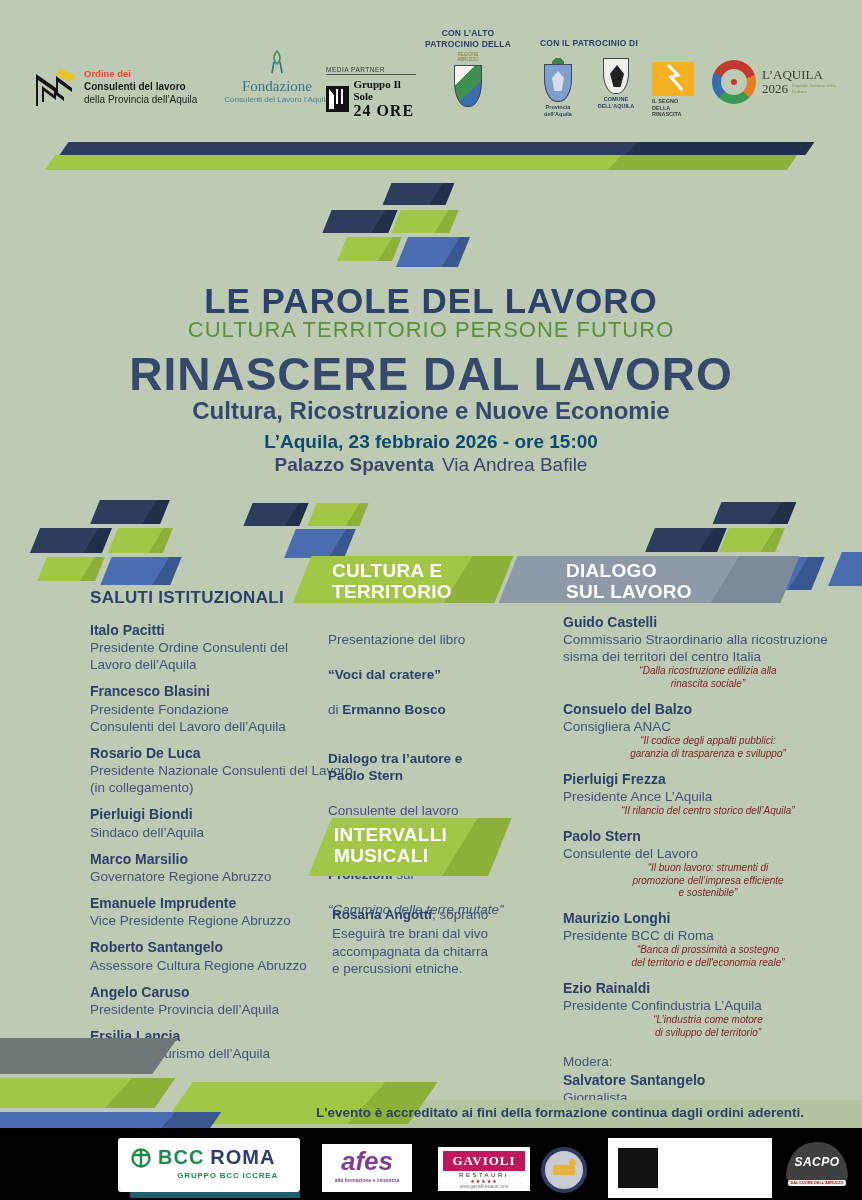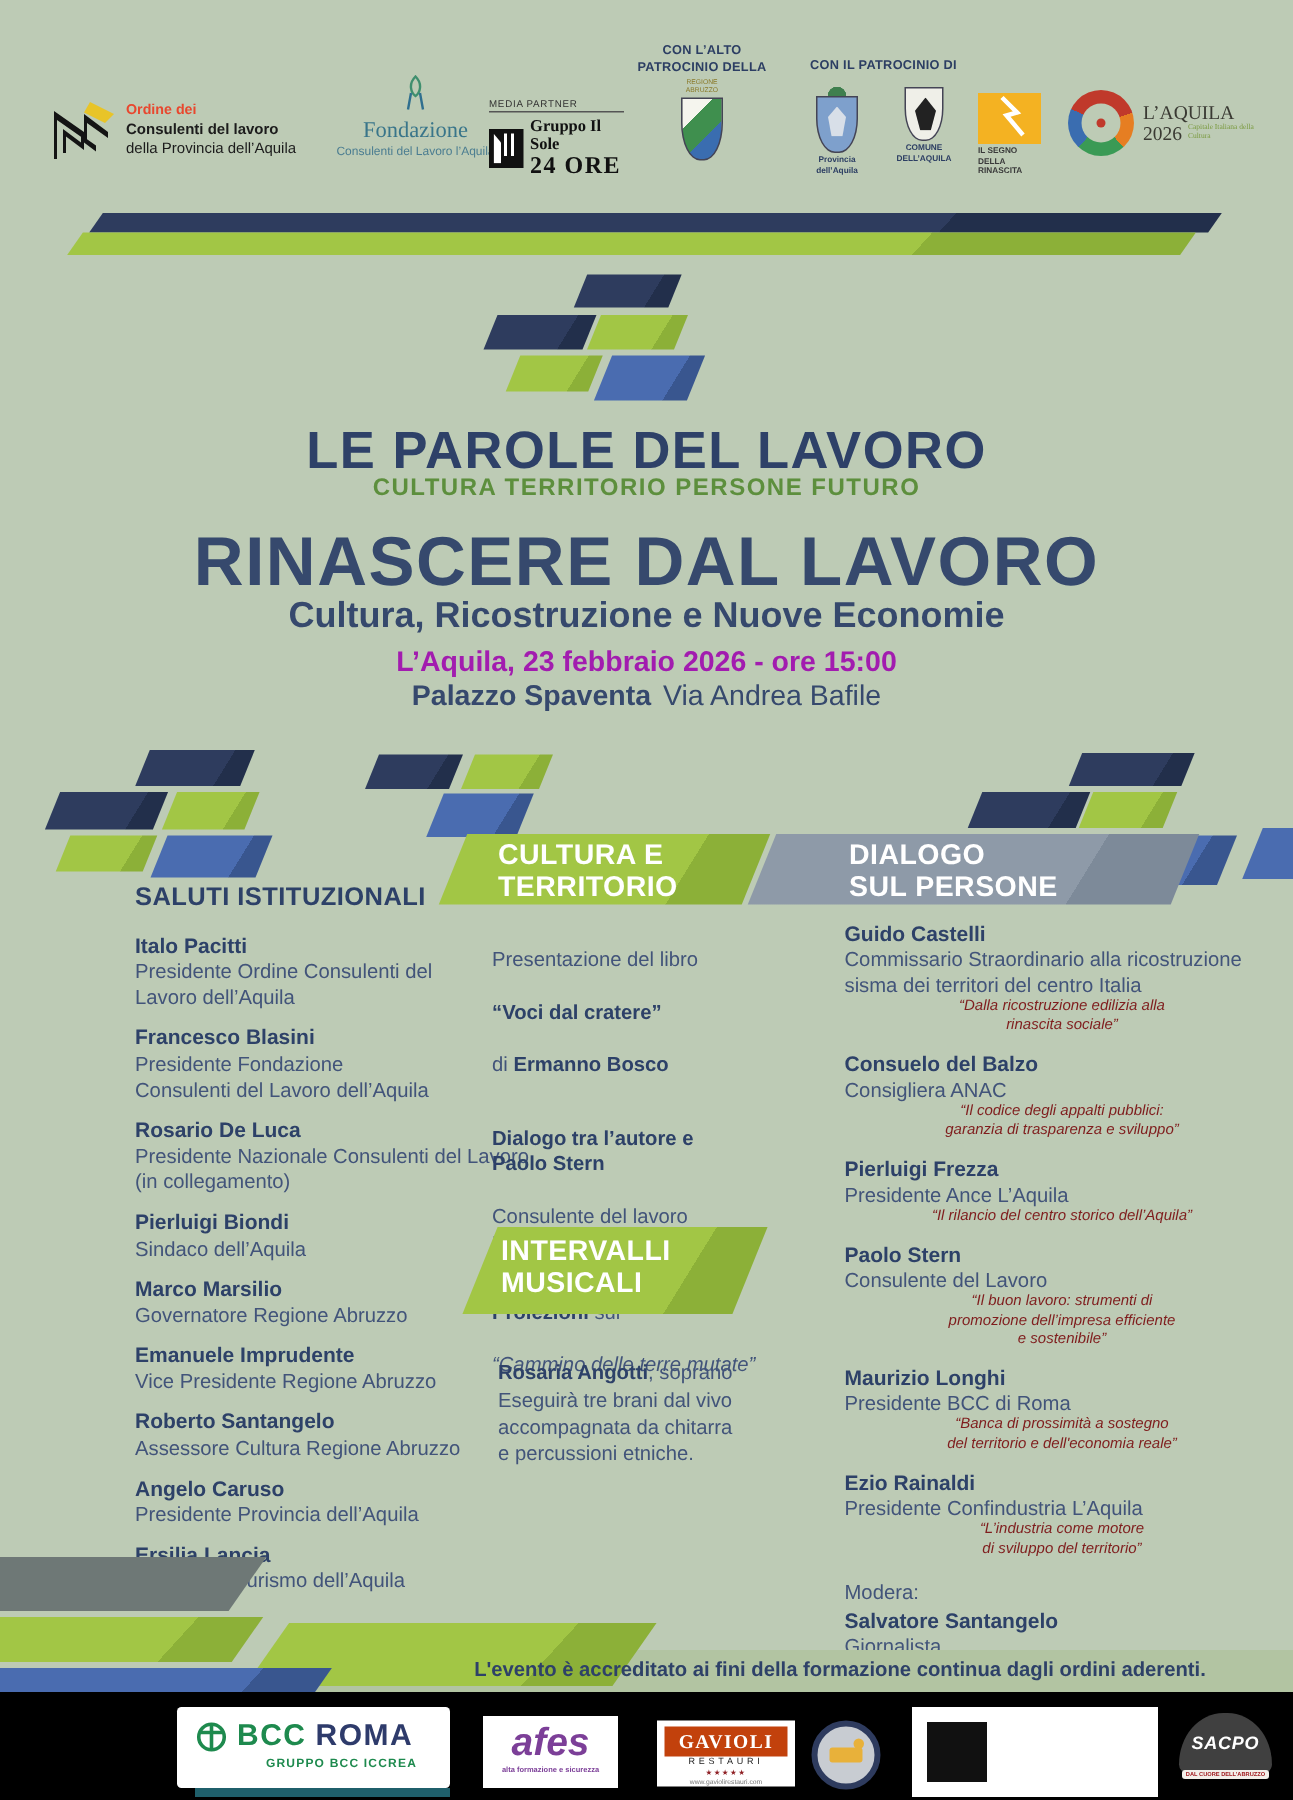--- a/index.html
+++ b/index.html
@@ -28,24 +28,24 @@
   .sole-l1 { font-family:"Liberation Serif", serif; font-size:11px; font-weight:bold; color:#111; }
   .sole-l2 { font-family:"Liberation Serif", serif; font-size:16px; font-weight:bold; color:#111; letter-spacing:1px; }
   .caption { font-size:5.5px; color:#2c3e63; text-align:center; line-height:1.2; }
   .shield { border:1px solid #445; border-radius:0 0 45% 45%/0 0 60% 60%; }
   .aq-name { font-family:"Liberation Serif", serif; font-size:13px; color:#3a3a33; line-height:1.05; }
   .aq-sub  { font-size:5px; color:#7a9a3f; line-height:1.2; }
 
   
   .ctr { left:0; right:0; text-align:center; }
   .brand-title { font-size:35px; font-weight:bold; color:#2e4168; letter-spacing:1px; }
-  .brand-sub   { font-size:16px; font-weight:bold; color:#5d8f3d; letter-spacing:1px; }
+  .brand-sub   { font-size:22px; font-weight:normal; color:#5d8f3d; letter-spacing:1px; }
   .event-title { font-size:46px; font-weight:bold; color:#36496d; letter-spacing:1px; }
   .event-sub   { font-size:24px; font-weight:bold; color:#36496d; }
-  .event-date  { font-size:19px; font-weight:bold; color:#a21caf; }
+  .event-date  { font-size:19px; font-weight:bold; color:#0c4a6e; }
   .event-venue { font-size:19px; color:#36496d; }
   .event-venue .vb { font-weight:bold; }
   .event-venue .va { margin-left:8px; }
 
   
   .col-head { font-size:17px; font-weight:bold; color:#2d4168; letter-spacing:.3px; }
   .entry { margin-bottom:9px; }
   .name { font-weight:bold; font-size:14px; color:#2d4168; line-height:1.3; }
   .role { font-size:13.5px; color:#42547a; line-height:1.27; white-space:pre-line; }
   .quote { font-size:10px; color:#7f1d1d; line-height:1.27; font-style:italic; white-space:pre-line;text-align:center; }
@@ -58,21 +58,21 @@
   .accr-band { position:absolute; left:218px; top:1100px; width:680px; height:28px; background:#b2c4a2; transform:skewX(-35deg); }
   .accr-text { position:absolute; left:270px; top:1105px; width:580px; text-align:center; font-size:13.5px; font-weight:bold; color:#2e4168; }
   .footer-black { position:absolute; left:0; top:1128px; width:862px; height:72px; background:#000; }
   .spbox { position:absolute; background:#fff; }
   .bcc-row { display:flex; align-items:center; gap:6px; padding:8px 0 0 12px; }
   .bcc-t1 { color:#1e8a4e; font-size:20px; font-weight:bold; letter-spacing:1px; }
   .bcc-t2 { color:#2e3b6b; font-size:20px; font-weight:bold; letter-spacing:1px; }
   .bcc-sub { color:#1e8a4e; font-size:8px; font-weight:bold; letter-spacing:.8px; text-align:right; padding-right:22px; margin-top:2px; }
   .afes-name { color:#7c3f98; font-size:26px; font-weight:bold; font-style:italic; text-align:center; line-height:1; margin-top:4px; }
   .afes-sub { color:#7c3f98; font-size:5px; text-align:center; margin-top:3px; font-weight:bold; }
-  .gav-red { background:#c2410c; color:#fff; font-family:"Liberation Serif", serif; font-size:13px; font-weight:bold; text-align:center; letter-spacing:1px; margin:4px 5px 0 5px; padding:2px 0; }
+  .gav-red { background:#be185d; color:#fff; font-family:"Liberation Serif", serif; font-size:13px; font-weight:bold; text-align:center; letter-spacing:1px; margin:4px 5px 0 5px; padding:2px 0; }
   .gav-sub { font-size:6px; letter-spacing:2.5px; color:#222; text-align:center; margin-top:1px; }
   .gav-stars { font-size:5px; color:#8f1f24; text-align:center; letter-spacing:1px; }
   .gav-url { font-size:4.5px; color:#777; text-align:center; }
   .sacpo-dome { position:absolute; left:786px; top:1142px; width:62px; height:40px; background:#404040; border-radius:50% 50% 6px 6px / 90% 90% 6px 6px; display:flex; align-items:center; justify-content:center; }
   .sacpo-name { color:#fff; font-weight:bold; font-style:italic; font-size:12px; letter-spacing:.5px; }
   .sacpo-strip { position:absolute; left:788px; top:1180px; width:58px; background:#f2efe9; font-size:3.8px; color:#a32024; font-weight:bold; text-align:center; padding:1px 0; border-radius:2px; }
 </style>
 </head>
 <body>
 
@@ -199,21 +199,21 @@
 
   <div class="shape green" style="left:302px; top:556px; width:202px; height:47px;"></div>
   <div class="banner-text" style="left:332px; top:560px;">
     <div>CULTURA E</div>
     <div>TERRITORIO</div>
   </div>
 
   <div class="shape gray" style="left:508px; top:556px; width:282px; height:47px;"></div>
   <div class="banner-text" style="left:566px; top:560px;">
     <div>DIALOGO</div>
-    <div>SUL PERSONE</div>
+    <div>SUL LAVORO</div>
   </div>
 
   <div class="abs" style="left:48px; top:588px; width:305px;margin-left:42px;">
     <div class="col-head" style="margin-bottom:13px;">SALUTI ISTITUZIONALI</div>
     <div class="entry">
         <div class="name">Italo Pacitti</div>
         <div class="role">Presidente Ordine Consulenti del
 Lavoro dell’Aquila</div>
       </div>
     <div class="entry">

